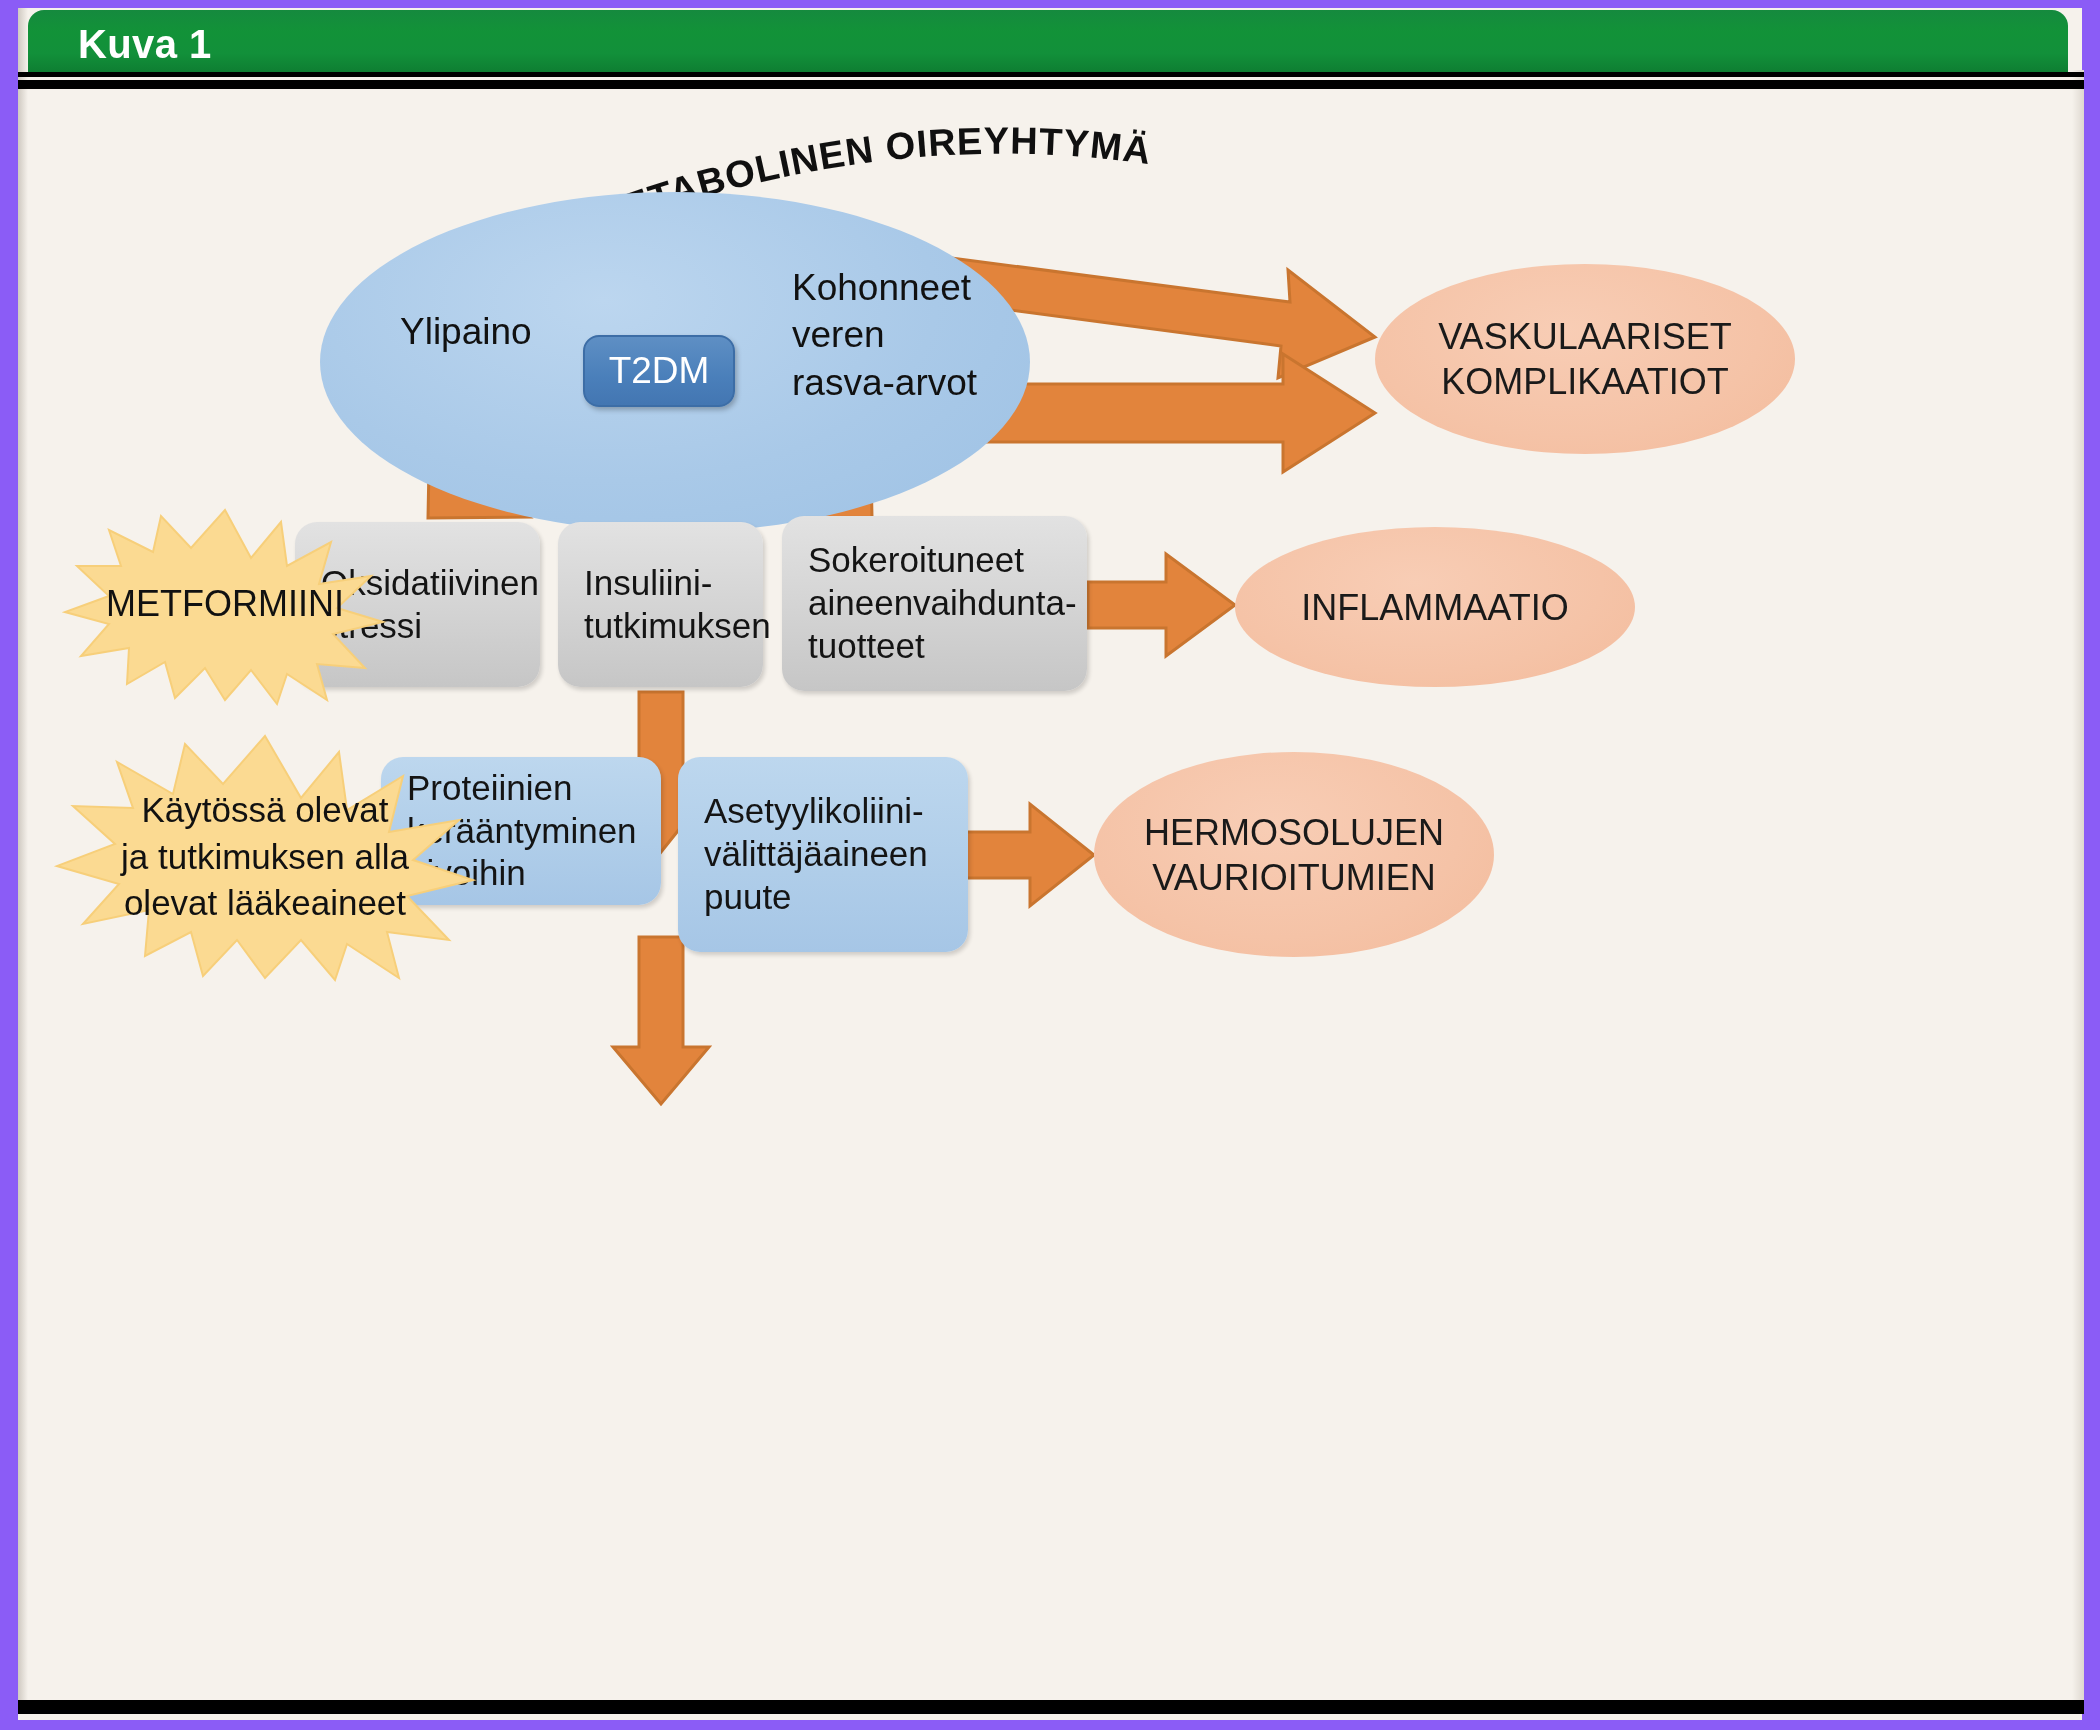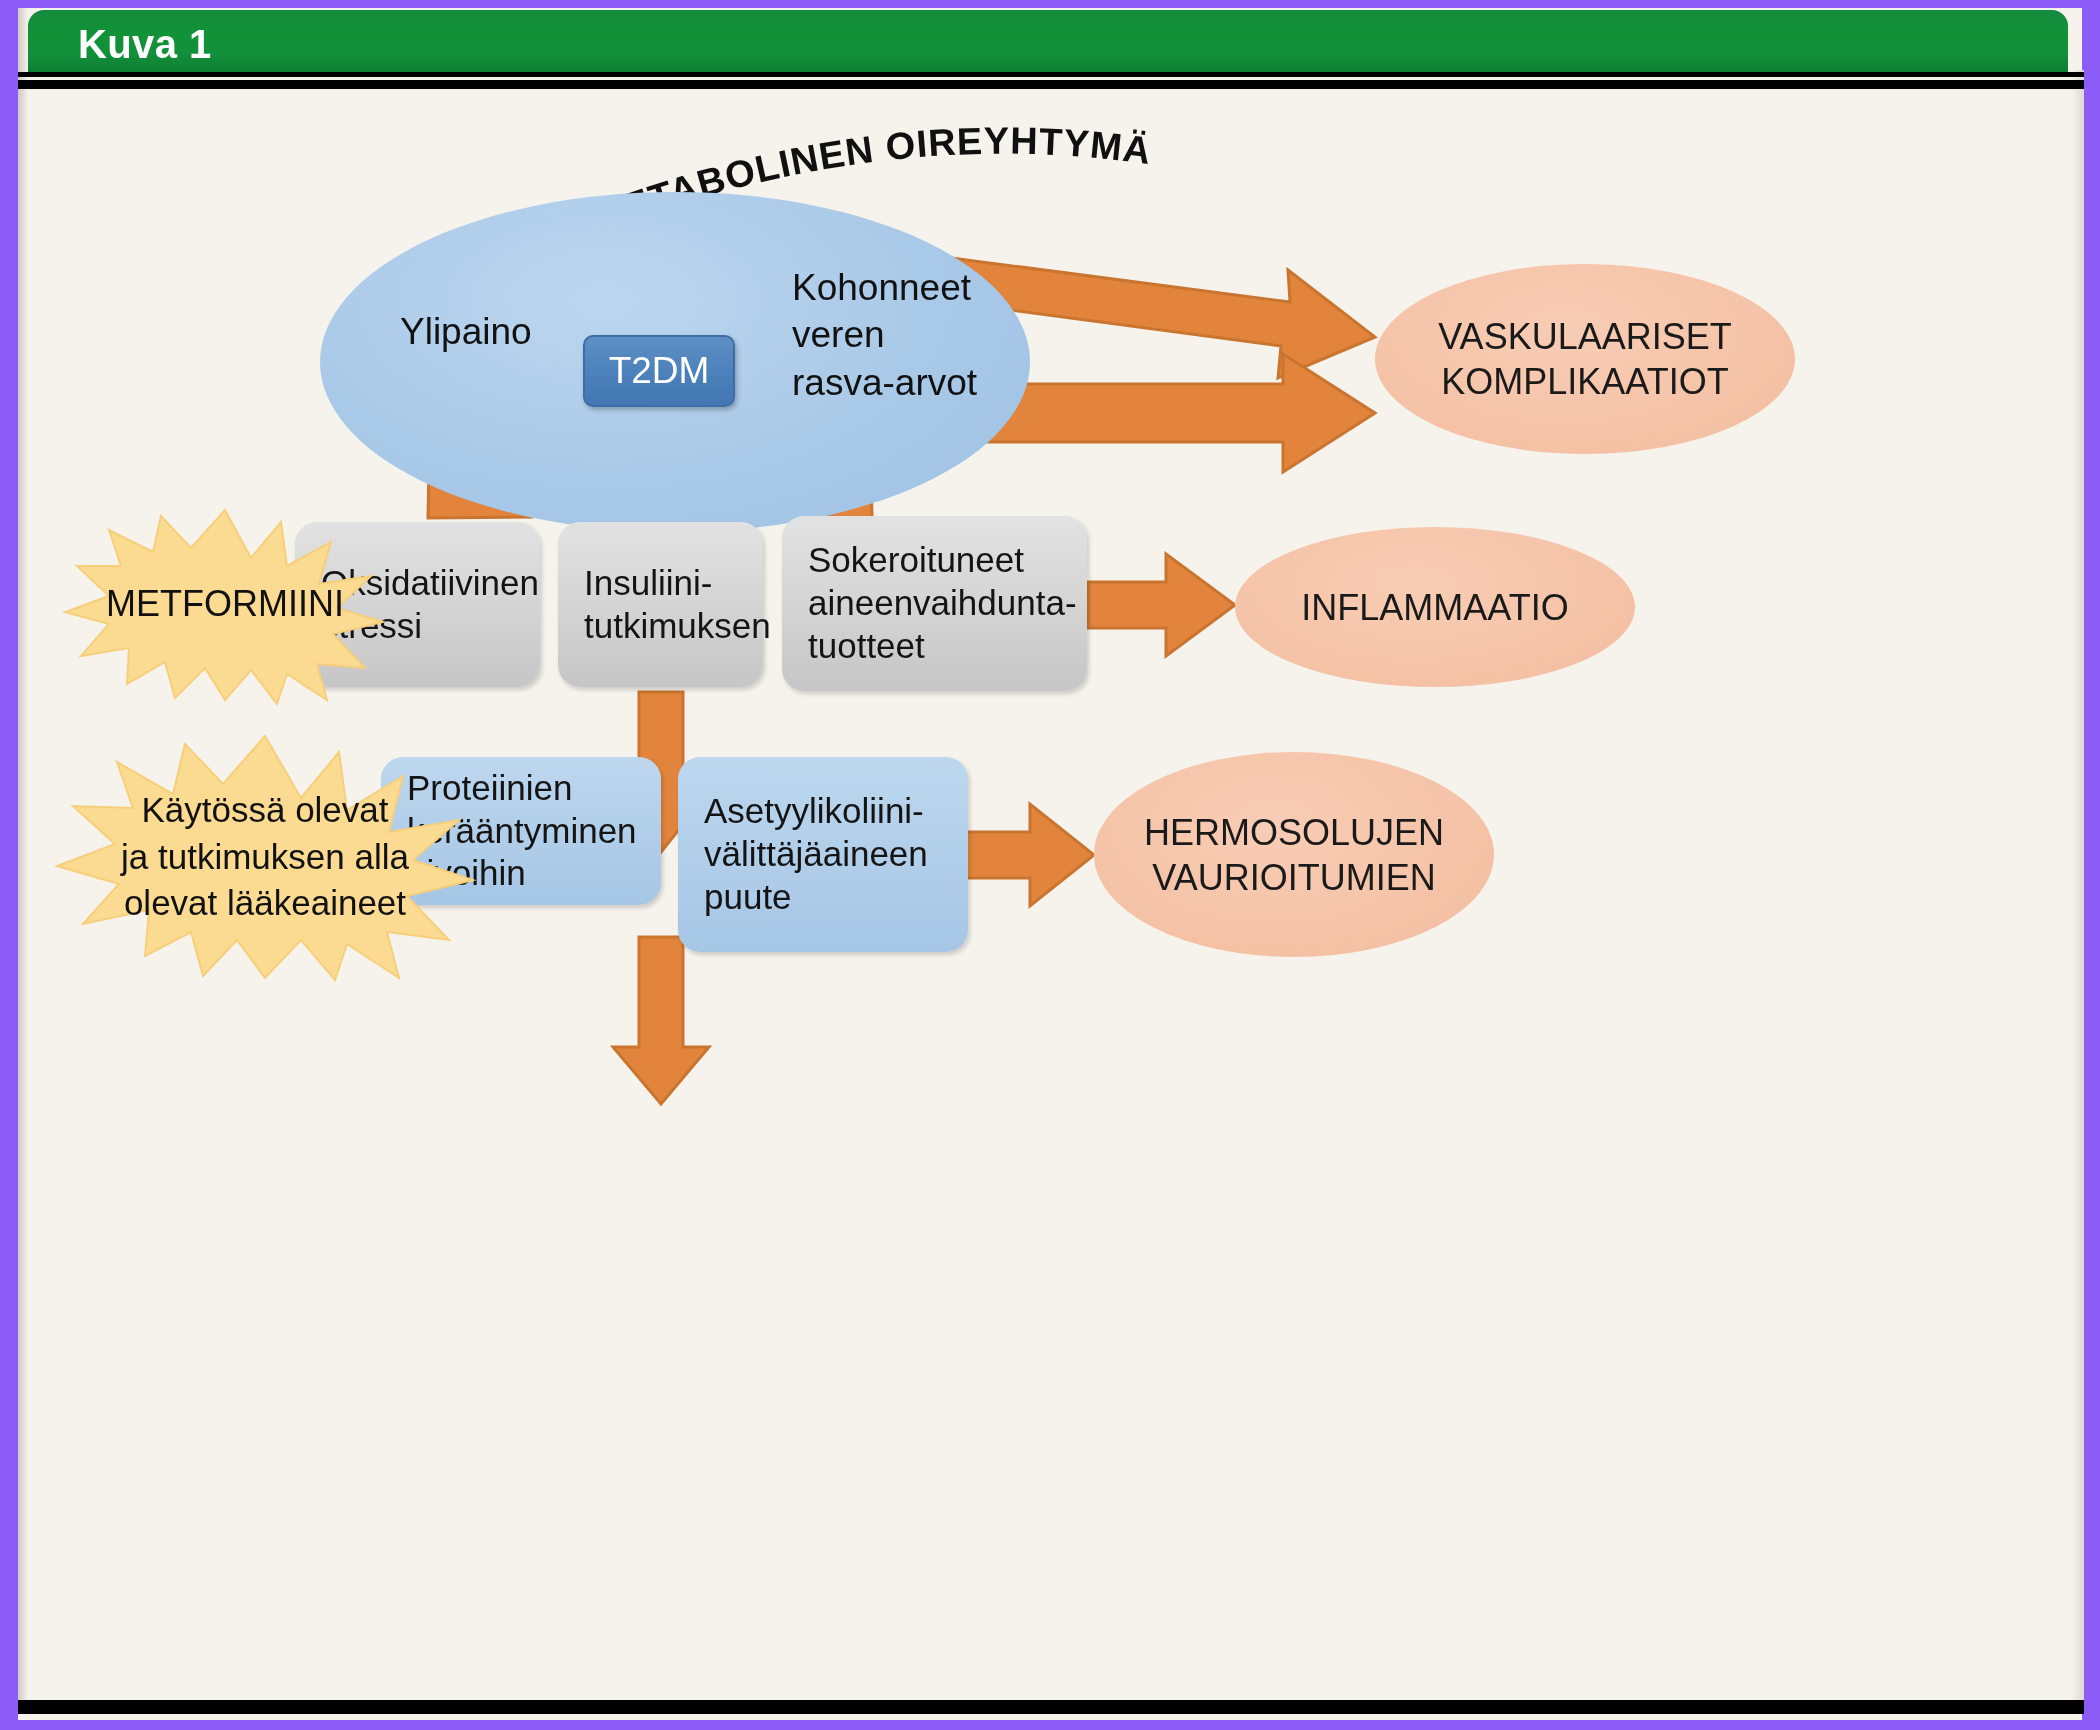--- a/index.html
+++ b/index.html
@@ -61,21 +61,21 @@
     position:absolute;border-radius:22px;
     display:flex;align-items:center;
     box-sizing:border-box;padding:0 26px;
     color:#141414;line-height:1.22;
     box-shadow:2px 3px 4px rgba(0,0,0,0.16);
   }
   .rb-grey{background:linear-gradient(180deg,#e2e2e2 0%,#d3d3d3 55%,#c6c6c6 100%);}
   .rb-blue{background:linear-gradient(180deg,#bdd7ee 0%,#afcde9 60%,#a6c6e6 100%);}
   .rb-t2dm{
     background:linear-gradient(180deg,#5e8fc4 0%,#4a7fba 60%,#4376b2 100%);
-    border:2px solid #3c6da6;border-radius:10px;color:#ffffff;
+    border:2px solid #3c6da6;border-radius:16px;color:#ffffff;
     justify-content:center;box-shadow:2px 3px 5px rgba(0,0,0,0.25);
   }
   .lbl{
     position:absolute;color:#111;line-height:1.28;white-space:pre-line;
   }
 
   
   .curve{position:absolute;left:560px;top:40px;width:640px;height:110px;}
   .curve svg{width:100%;height:100%;overflow:visible;}
   .curve text{

